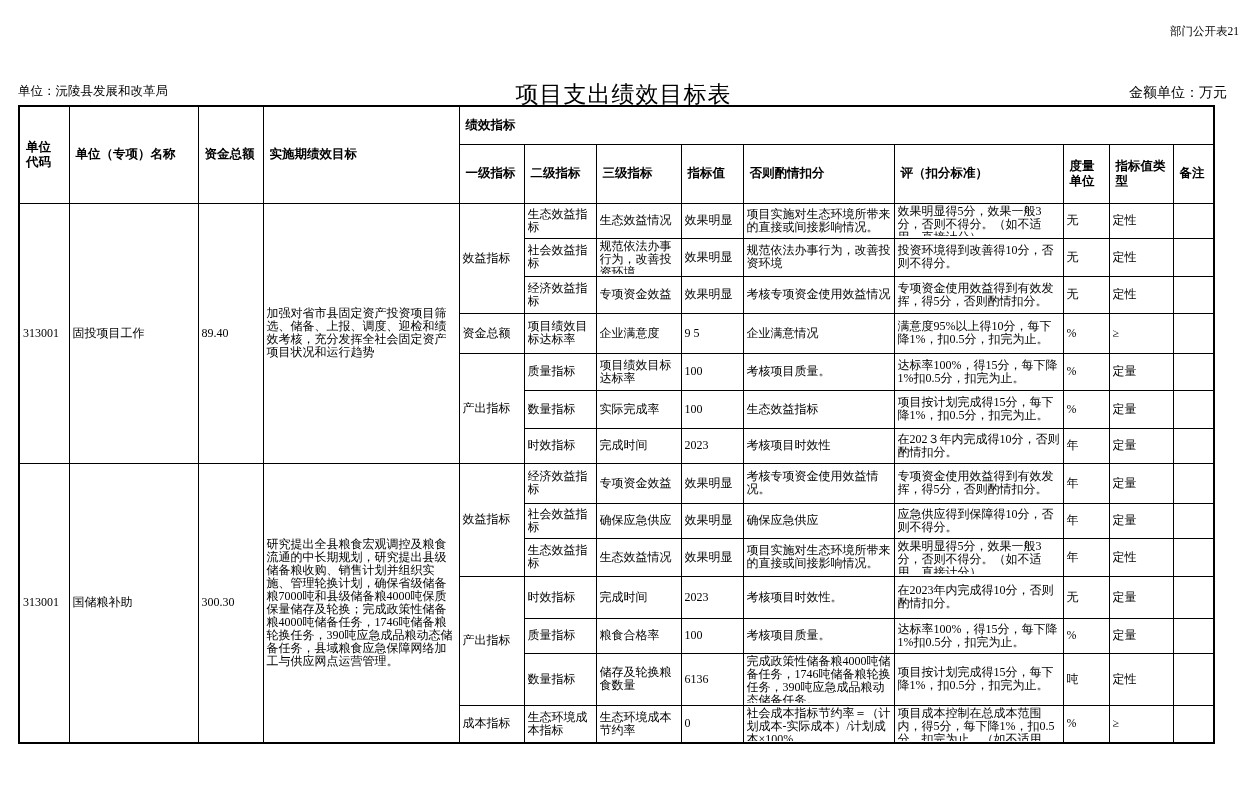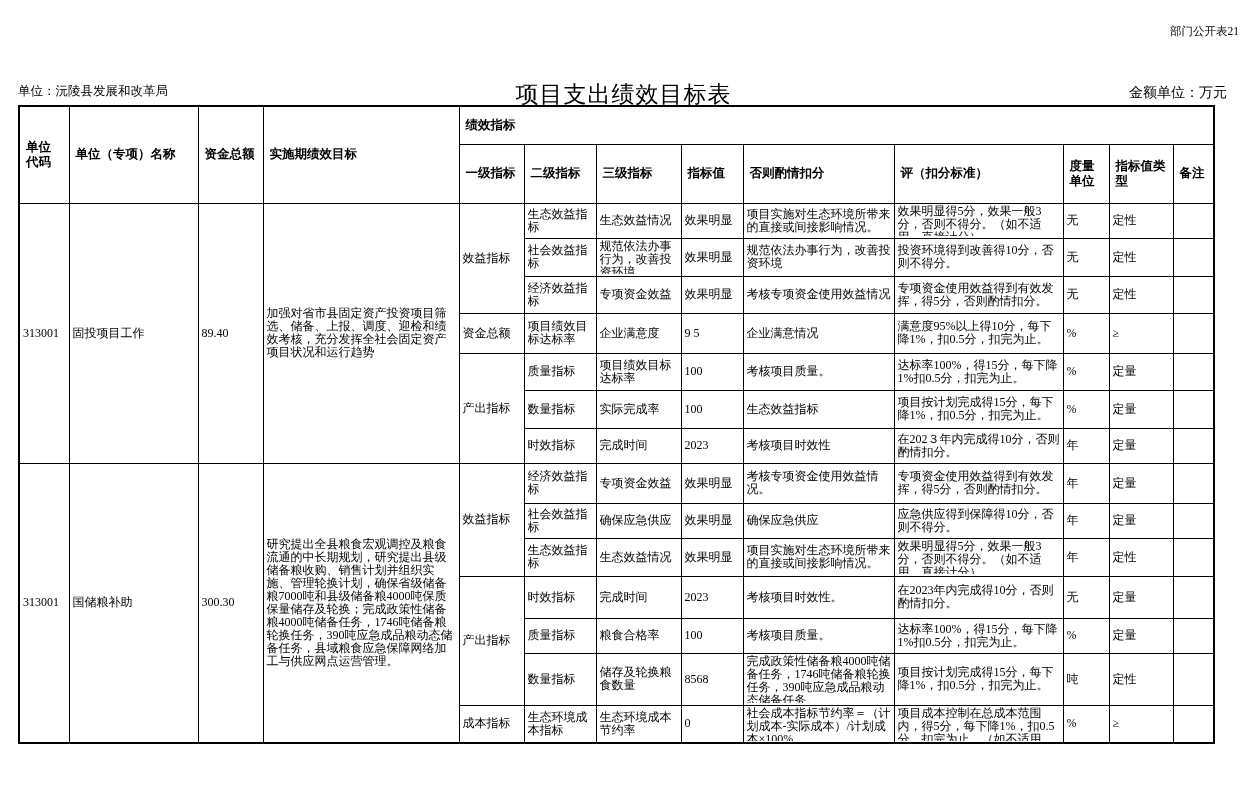--- a/index.html
+++ b/index.html
@@ -414,21 +414,21 @@
         <td></td>
       </tr>
       <tr class="h52">
         <td>
             <div class="c">数量指标</div>
           </td>
         <td>
             <div class="c">储存及轮换粮食数量</div>
           </td>
         <td>
-            <div class="c">8568</div>
+            <div class="c">6136</div>
           </td>
         <td>
             <div class="c">完成政策性储备粮4000吨储备任务，1746吨储备粮轮换任务，390吨应急成品粮动态储备任务。</div>
           </td>
         <td>
             <div class="c">项目按计划完成得15分，每下降1%，扣0.5分，扣完为止。</div>
           </td>
         <td>
             <div class="c">吨</div>
           </td>

